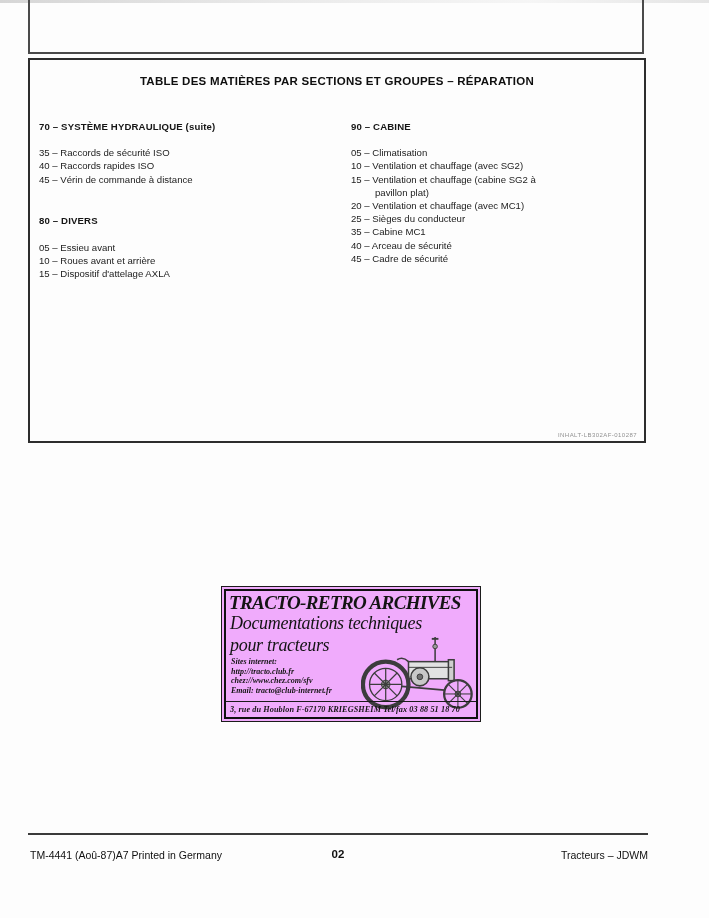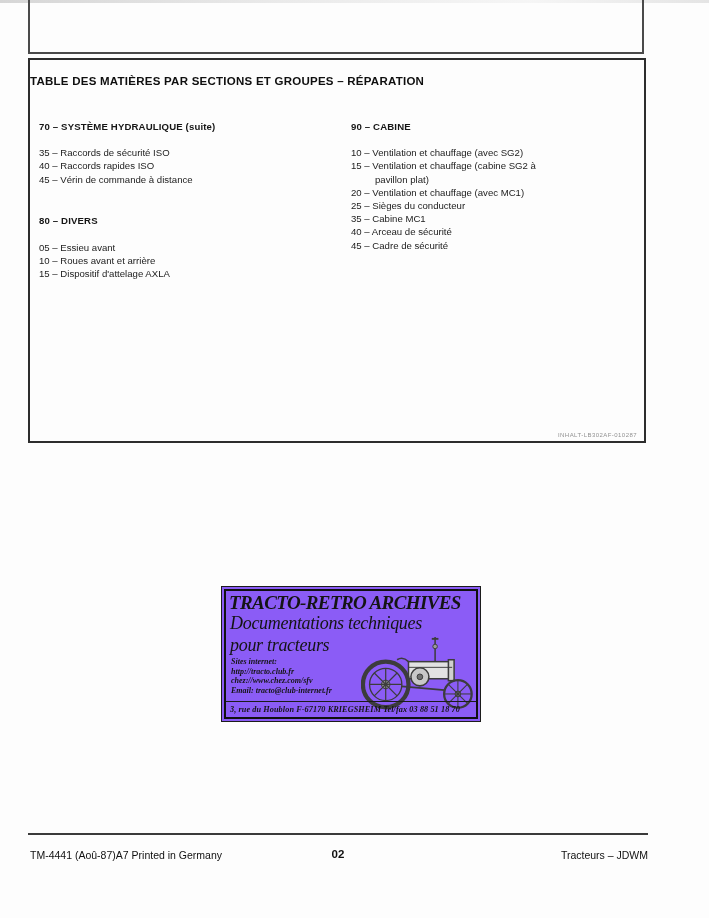--- a/index.html
+++ b/index.html
@@ -18,39 +18,39 @@
   .top-partial-box{
     position:absolute;left:28px;top:-8px;width:612px;height:58px;
     border:2px solid #4a4a4a;background:transparent;
   }
   
   .main-box{
     position:absolute;left:28px;top:58px;width:614px;height:381px;
     border:2px solid #2d2d2d;background:#fdfdfd;
   }
   .toc-title{
-    position:absolute;top:15px;left:0;width:100%;text-align:left;
+    position:absolute;top:15px;left:0;width:100%;text-align:center;
     font-size:11.5px;font-weight:bold;letter-spacing:.25px;color:#0f0f0f;
   }
   .toc-col{position:absolute;top:60px;font-size:9.6px;line-height:13.2px;color:#222;}
   .col-left{left:9px;width:295px;}
   .col-right{left:321px;width:290px;}
   .sec-heading{font-weight:bold;color:#151515;letter-spacing:.15px;}
   .items-block{margin-top:13px;}
   .items-block .toc-item{white-space:pre-wrap;}
   .sec-gap{margin-top:28px;}
   .items-gap{margin-top:14px;}
   .inhalt-code{
     position:absolute;right:7px;bottom:3px;
     font-size:6px;letter-spacing:.45px;color:#919191;
   }
   
   .stamp{
     position:absolute;left:221px;top:586px;width:260px;height:136px;
-    box-sizing:border-box;border:1px solid #1c1c1c;padding:2px;background:#8b5cf6;
+    box-sizing:border-box;border:1px solid #1c1c1c;padding:2px;background:#f0abfc;
   }
   .stamp-inner{
     box-sizing:border-box;width:100%;height:100%;position:relative;
     border:2px solid #101010;
     font-family:"Liberation Serif", serif;font-style:italic;color:#141414;
     overflow:hidden;
   }
   .stamp-name{
     font-size:19px;line-height:20px;font-weight:bold;
     padding:2px 2px 0 3px;white-space:nowrap;letter-spacing:-.6px;
@@ -96,20 +96,21 @@
     <div class="items-block items-gap">
       <div class="toc-item">05 – Essieu avant</div>
       <div class="toc-item">10 – Roues avant et arrière</div>
       <div class="toc-item">15 – Dispositif d'attelage AXLA</div>
     </div>
   </div>
 
   <div class="toc-col col-right">
     <div class="sec-heading">90 – CABINE</div>
     <div class="items-block">
+      <div class="toc-item">05 – Climatisation</div>
       <div class="toc-item">10 – Ventilation et chauffage (avec SG2)</div>
       <div class="toc-item">15 – Ventilation et chauffage (cabine SG2 à
          pavillon plat)</div>
       <div class="toc-item">20 – Ventilation et chauffage (avec MC1)</div>
       <div class="toc-item">25 – Sièges du conducteur</div>
       <div class="toc-item">35 – Cabine MC1</div>
       <div class="toc-item">40 – Arceau de sécurité</div>
       <div class="toc-item">45 – Cadre de sécurité</div>
     </div>
   </div>

